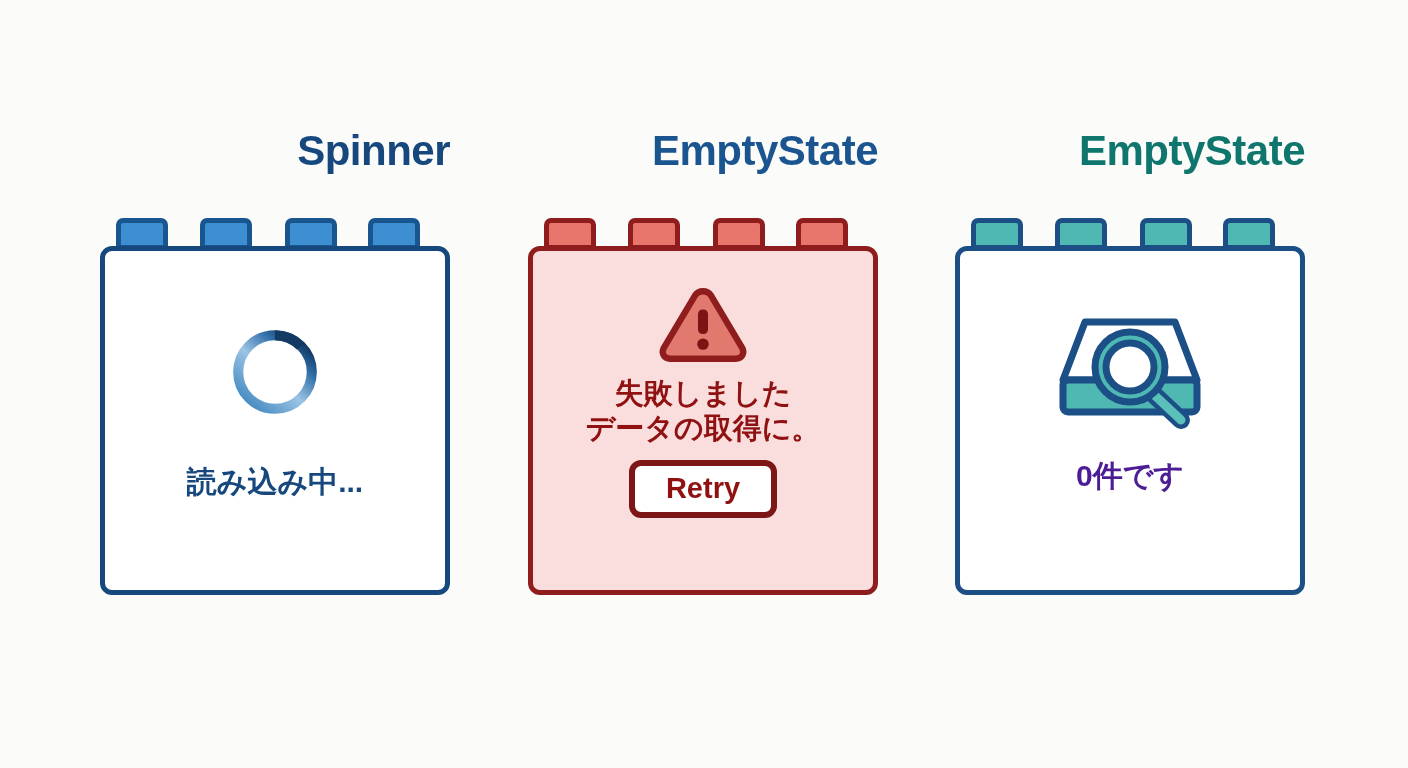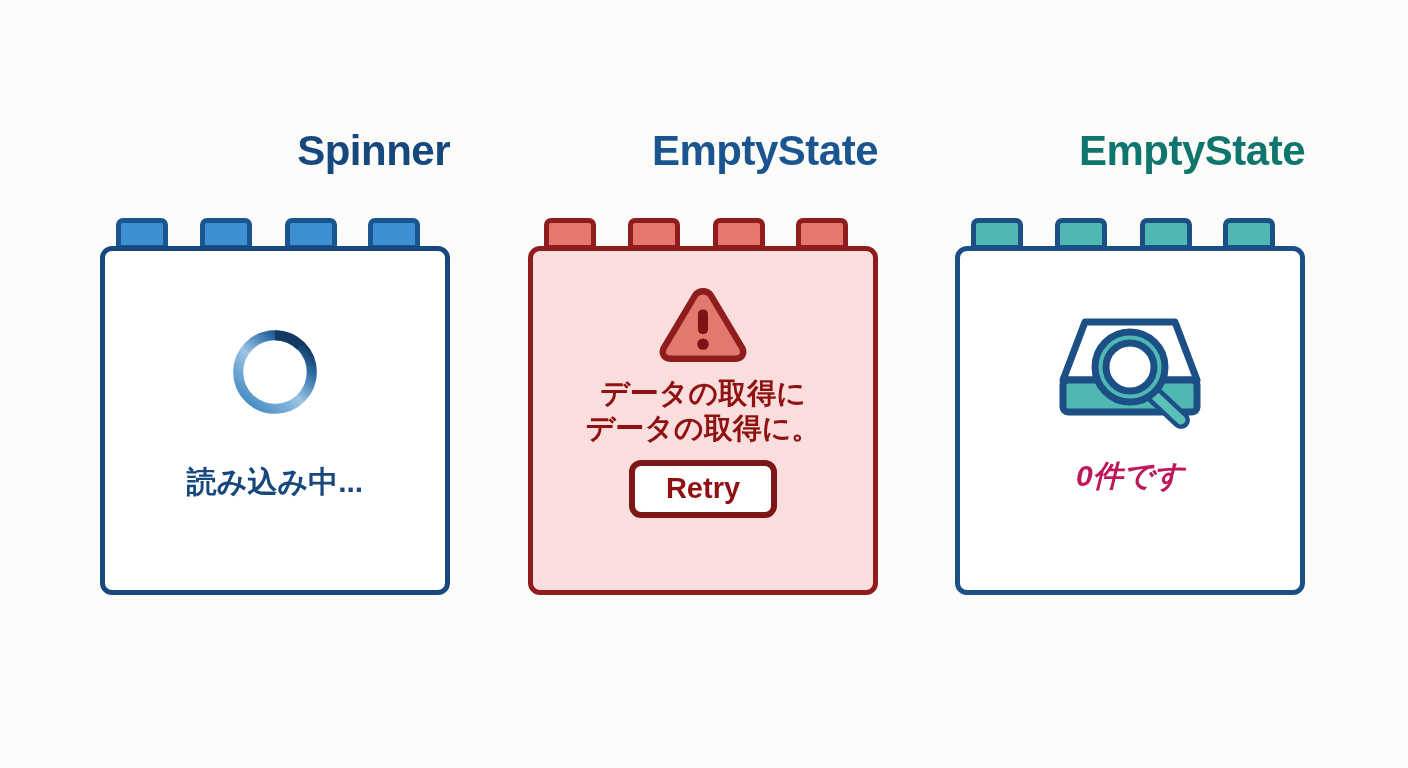--- a/index.html
+++ b/index.html
@@ -171,23 +171,22 @@
   }
   .empty-icon {
     margin-top: 58px;
     width: 170px;
     height: 130px;
   }
   .empty-label {
     margin-top: 22px;
     font-size: 30px;
     font-weight: bold;
-    color: #be185d;
-    white-space: nowrap;
-    font-style: italic;
+    color: #4c1d95;
+    white-space: nowrap;
   }
 </style>
 </head>
 <body>
 
 <div id="stage">
 
   <div class="card" id="card-spinner">
     <div class="card-title">Spinner</div>
 
@@ -231,21 +230,21 @@
       <div class="brick-body"></div>
 
       <div class="card-inner">
         <svg class="warn-icon" viewBox="0 0 100 90">
           <path d="M50 8 C54 8 57 10 59 13 L93 70 C96 76 93 82 86 82 L14 82 C7 82 4 76 7 70 L41 13 C43 10 46 8 50 8 Z" fill="#e2796f" stroke="#8f1d1d" stroke-width="7" stroke-linejoin="round"></path>
           <rect x="44.5" y="28" width="11" height="27" rx="5" fill="#7d1414"></rect>
           <circle cx="50" cy="66" r="6.3" fill="#7d1414"></circle>
         </svg>
 
         <div class="error-msg">
-          <div>データの取得に</div>
+          <div>失敗しました</div>
           <div>データの取得に。</div>
         </div>
 
         <button class="retry-btn">Retry</button>
       </div>
     </div>
   </div>
 
   <div class="card" id="card-empty">
     <div class="card-title">EmptyState</div>

